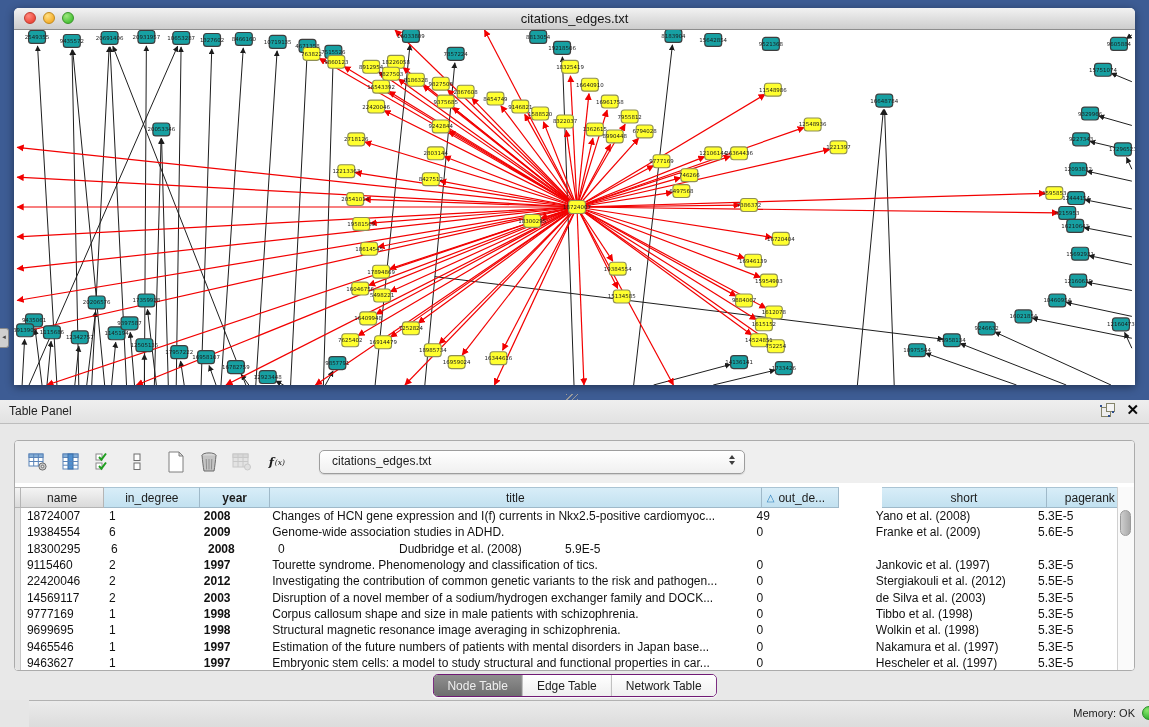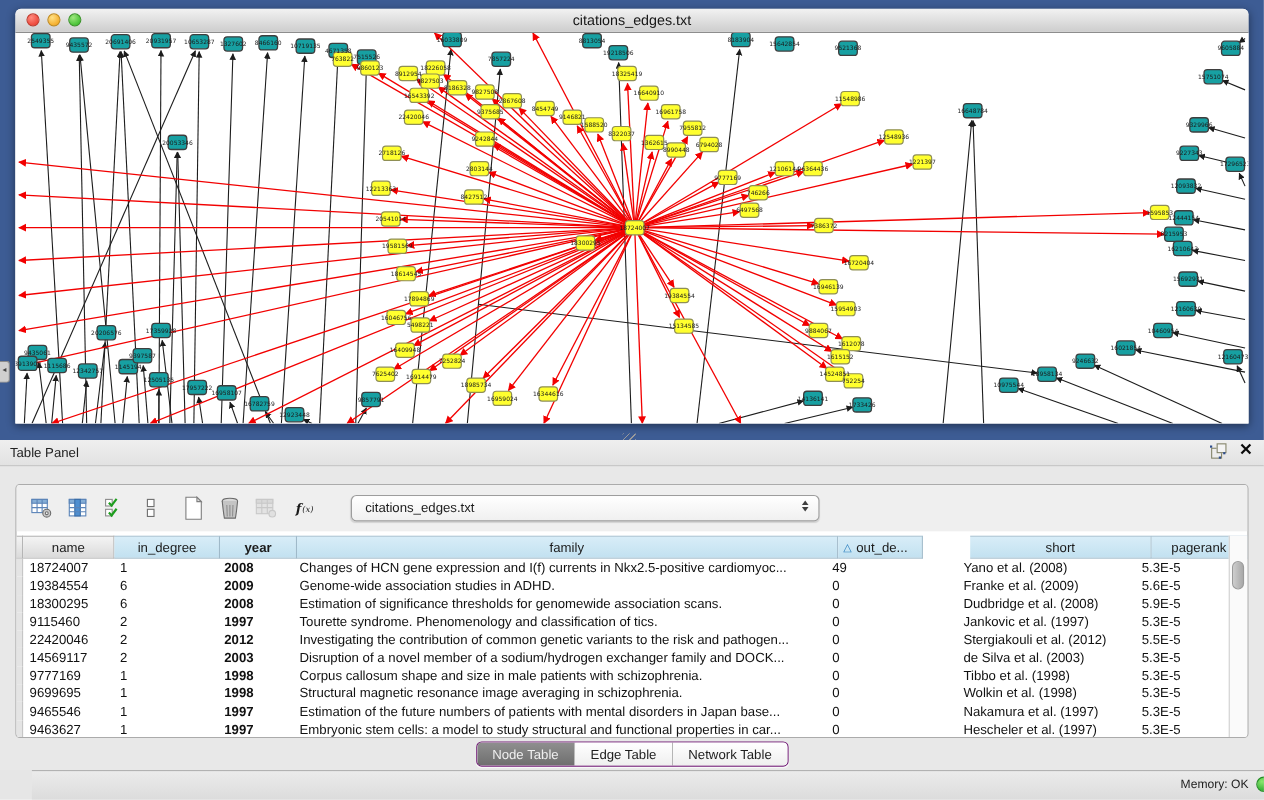--- a/index.html
+++ b/index.html
@@ -543,21 +543,21 @@
             <span class="dn"></span>
           </span>
       </span>
     </div>
 
     <div class="thead">
       <div class="hcell gray gutw"></div>
       <div class="hcell gray c-name">name</div>
       <div class="hcell c-indeg">in_degree</div>
       <div class="hcell c-year">year</div>
-      <div class="hcell c-title">family</div>
+      <div class="hcell c-title">title</div>
       <div class="hcell left c-out">
           <span class="sort-tri">△</span>
           <span>out_de...</span>
         </div>
       <div class="hcell c-short">short</div>
       <div class="hcell c-rank">pagerank</div>
       <div class="hfill"></div>
     </div>
 
     <div class="tbody">
@@ -579,21 +579,20 @@
           <div class="tcell c-title">Genome-wide association studies in ADHD.</div>
           <div class="tcell c-out">0</div>
           <div class="tcell c-short">Franke et al. (2009)</div>
           <div class="tcell c-rank">5.6E-5</div>
         </div>
         <div class="trow">
           <div class="tcell gutc"></div>
           <div class="tcell c-name">18300295</div>
           <div class="tcell c-indeg">6</div>
           <div class="tcell c-year">2008</div>
-          <div class="tcell c-title">Estimation of significance thresholds for genomewide association scans.</div>
           <div class="tcell c-out">0</div>
           <div class="tcell c-short">Dudbridge et al. (2008)</div>
           <div class="tcell c-rank">5.9E-5</div>
         </div>
         <div class="trow">
           <div class="tcell gutc"></div>
           <div class="tcell c-name">9115460</div>
           <div class="tcell c-indeg">2</div>
           <div class="tcell c-year">1997</div>
           <div class="tcell c-title">Tourette syndrome. Phenomenology and classification of tics.</div>

